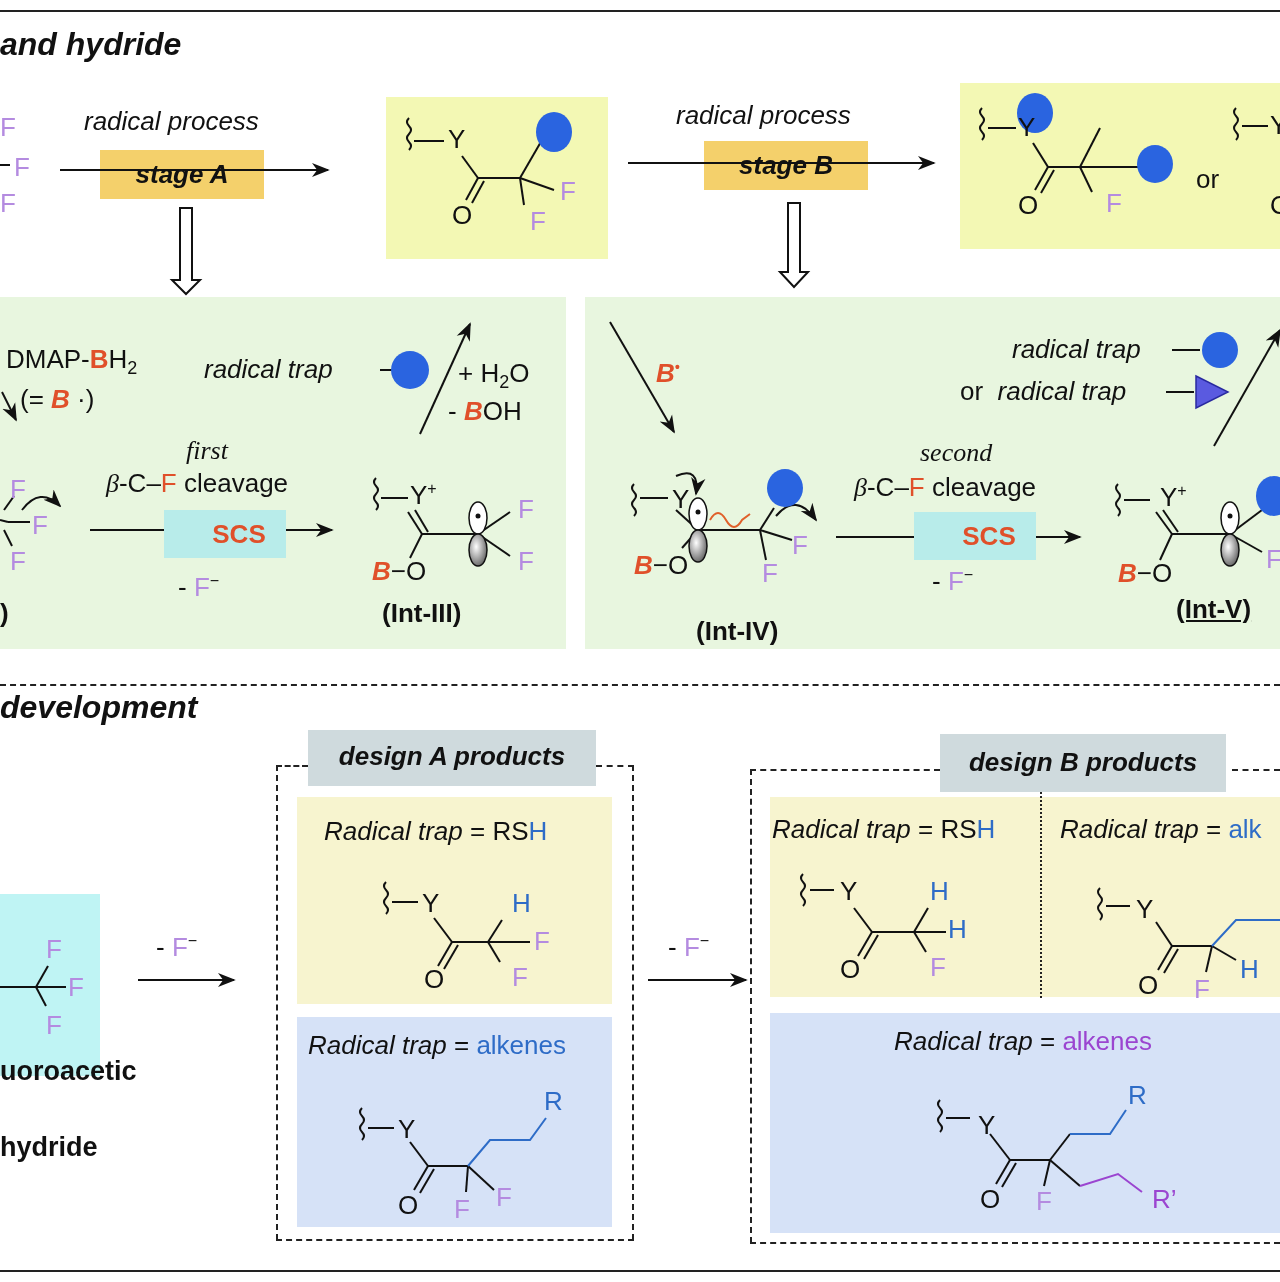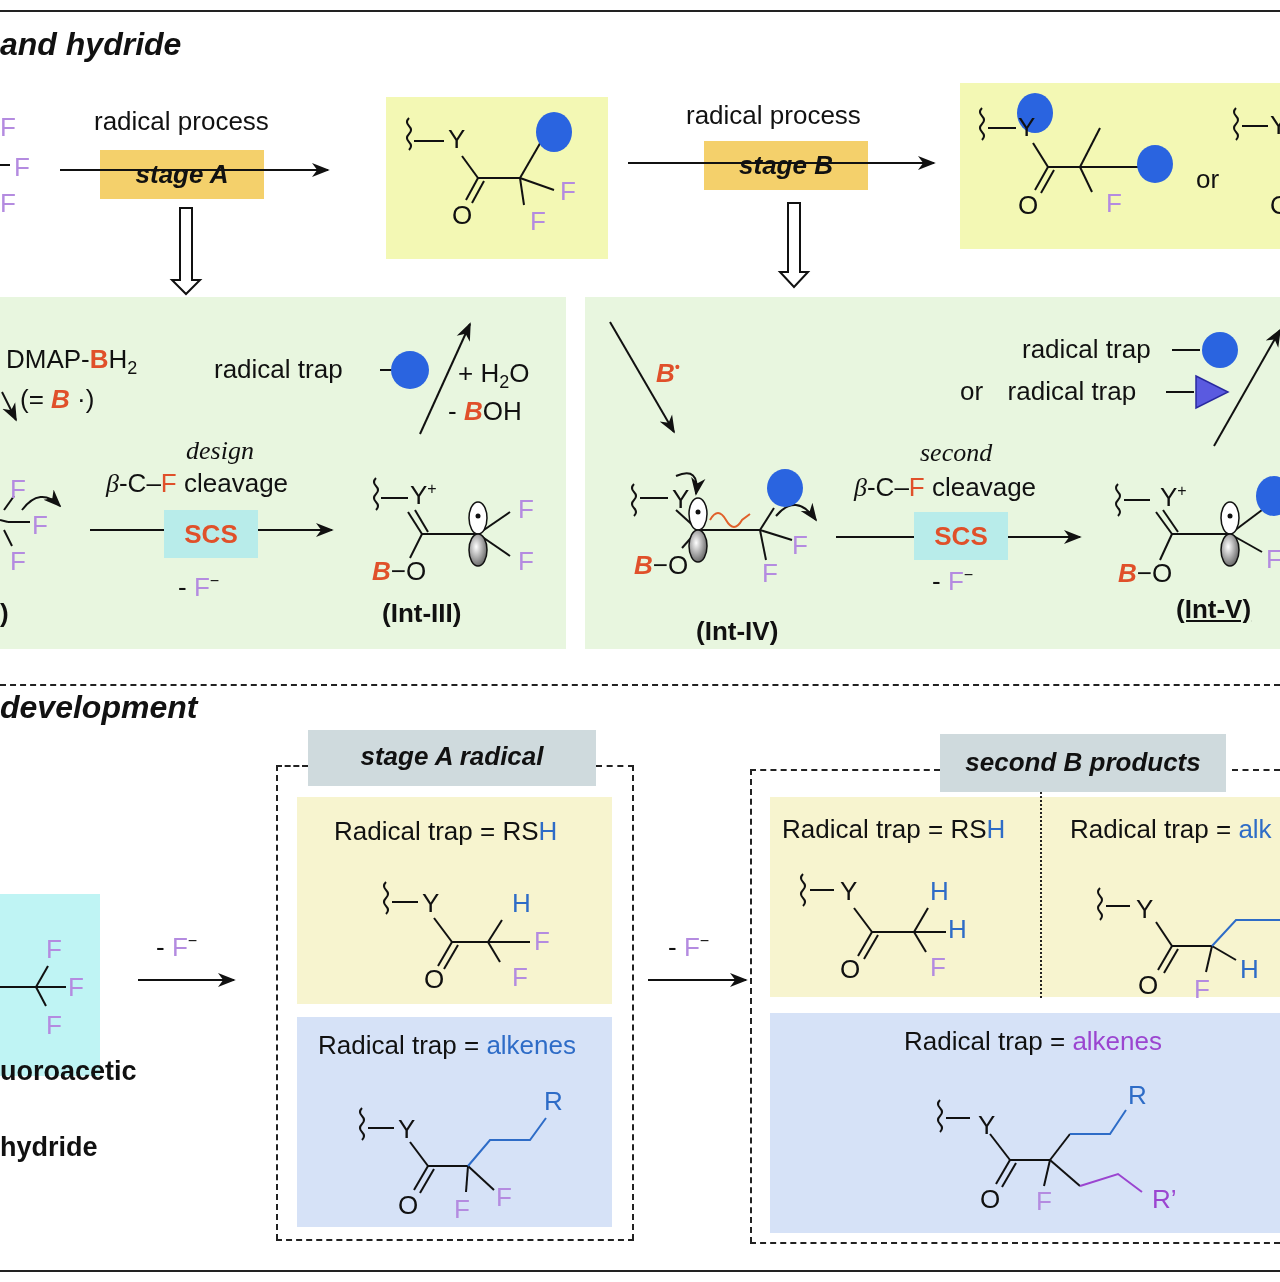--- a/index.html
+++ b/index.html
@@ -8,23 +8,23 @@
   .dash-h{position:absolute;height:0;border-top:2px dashed #222;}
   .dash-v{position:absolute;width:0;border-left:2px dashed #222;}
   .box{position:absolute;}
   .yellow{background:#f3f8b4;}
   .green{background:#e8f6df;}
   .lemon{background:#f7f4cf;}
   .lav{background:#d6e2f7;}
   .cyan{background:#bff4f4;}
   .stagebox{position:absolute;background:#f4d06b;font-weight:bold;font-style:italic;font-size:26px;text-align:center;}
   .prodhdr{position:absolute;background:#cfdadd;font-weight:bold;font-style:italic;font-size:26px;text-align:center;}
-  .scs{position:absolute;background:#b8ecea;color:#e0502a;font-weight:bold;font-size:26px;text-align:center;}
+  .scs{position:absolute;background:#b8ecea;color:#e0502a;font-weight:bold;font-size:26px;text-align:center;padding-left:28px;}
   .title{position:absolute;font-weight:bold;font-style:italic;font-size:32px;}
-  .ital{margin-left:10px;}
+  .ital{font-style:italic;}
   .serif{font-family:"Liberation Serif",serif;font-style:italic;}
   .t24{font-size:26px;}
   .f{color:#b48be0;}
   .r{color:#e0502a;font-weight:bold;font-style:italic;}
   .hb{color:#2e6cc7;}
   .pu{color:#9b45d0;}
   svg{position:absolute;left:0;top:0;overflow:visible;}
   .lbl{position:absolute;white-space:nowrap;}
   .bold{font-weight:bold;}
 </style>
@@ -55,29 +55,29 @@
 
 <div class="box cyan" style="left:0;top:894px;width:100px;height:182px;"></div>
 <div class="lbl bold" style="left:0;top:1056px;font-size:27px;">uoroacetic</div>
 <div class="lbl bold" style="left:0;top:1132px;font-size:27px;">hydride</div>
 
 <div class="dash-h" style="left:276px;top:765px;width:32px;"></div>
 <div class="dash-h" style="left:596px;top:765px;width:38px;"></div>
 <div class="dash-v" style="left:276px;top:765px;height:475px;"></div>
 <div class="dash-v" style="left:632px;top:765px;height:475px;"></div>
 <div class="dash-h" style="left:276px;top:1239px;width:358px;"></div>
-<div class="prodhdr" style="left:308px;top:730px;width:288px;height:56px;line-height:52px;"><span>stage A radical</span></div>
+<div class="prodhdr" style="left:308px;top:730px;width:288px;height:56px;line-height:52px;"><span>design A products</span></div>
 <div class="box lemon" style="left:297px;top:797px;width:315px;height:207px;"></div>
 <div class="box lav" style="left:297px;top:1017px;width:315px;height:210px;"></div>
 
 <div class="dash-h" style="left:750px;top:769px;width:190px;"></div>
 <div class="dash-h" style="left:1232px;top:769px;width:48px;"></div>
 <div class="dash-v" style="left:750px;top:769px;height:474px;"></div>
 <div class="dash-h" style="left:750px;top:1242px;width:530px;"></div>
-<div class="prodhdr" style="left:940px;top:734px;width:286px;height:58px;line-height:56px;"><span>second B products</span></div>
+<div class="prodhdr" style="left:940px;top:734px;width:286px;height:58px;line-height:56px;"><span>design B products</span></div>
 <div class="box lemon" style="left:770px;top:797px;width:510px;height:200px;"></div>
 <div class="dash-v" style="left:1040px;top:792px;height:206px;border-left-style:dotted;"></div>
 <div class="box lav" style="left:770px;top:1013px;width:510px;height:220px;"></div>
 
 <svg width="1280" height="1282">
   <defs>
     <marker id="ah" viewBox="0 0 10 10" refX="9" refY="5" markerWidth="9" markerHeight="9" orient="auto-start-reverse">
       <path d="M0,1 L10,5 L0,9 L3,5 z" fill="#111"></path>
     </marker>
     <radialGradient id="lobe" cx="40%" cy="40%" r="70%">
@@ -279,21 +279,21 @@
 <div class="lbl t24" style="left:458px;top:358px;">
   <span>+ H</span><sub style="font-size:18px;">2</sub><span>O</span>
 </div>
 <div class="lbl t24" style="left:448px;top:396px;">
   <span>- </span><span class="r">B</span><span>OH</span>
 </div>
 <span class="lbl t24 f" style="left:10px;top:474px;">F</span>
 <span class="lbl t24 f" style="left:32px;top:510px;">F</span>
 <span class="lbl t24 f" style="left:10px;top:546px;">F</span>
 <span class="lbl t24" style="left:0;top:598px;font-weight:bold;">)</span>
-<div class="lbl serif t24" style="left:186px;top:436px;">design</div>
+<div class="lbl serif t24" style="left:186px;top:436px;">first</div>
 <div class="lbl t24" style="left:106px;top:468px;">
   <span class="serif">β</span><span>-C–</span><span style="color:#e0502a;">F</span><span> cleavage</span>
 </div>
 <div class="scs" style="left:164px;top:510px;width:94px;height:48px;line-height:48px;"><span>SCS</span></div>
 <div class="lbl t24" style="left:178px;top:572px;">
   <span>- </span><span class="f">F</span><sup style="font-size:16px;">−</sup>
 </div>
 
 <span class="lbl t24" style="left:410px;top:480px;"><span>Y</span><sup style="font-size:16px;">+</sup></span>
 <span class="lbl t24 f" style="left:518px;top:494px;">F</span>

